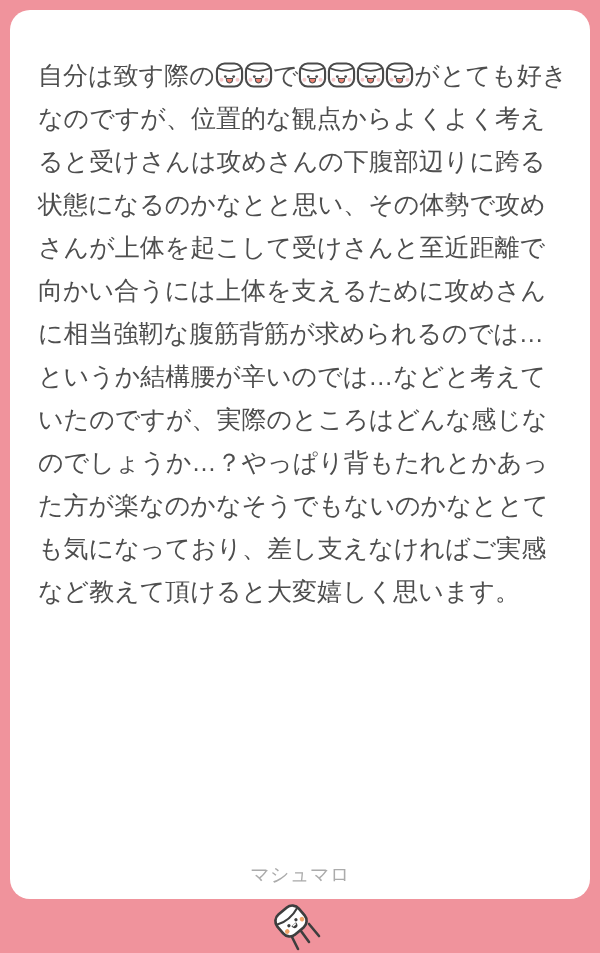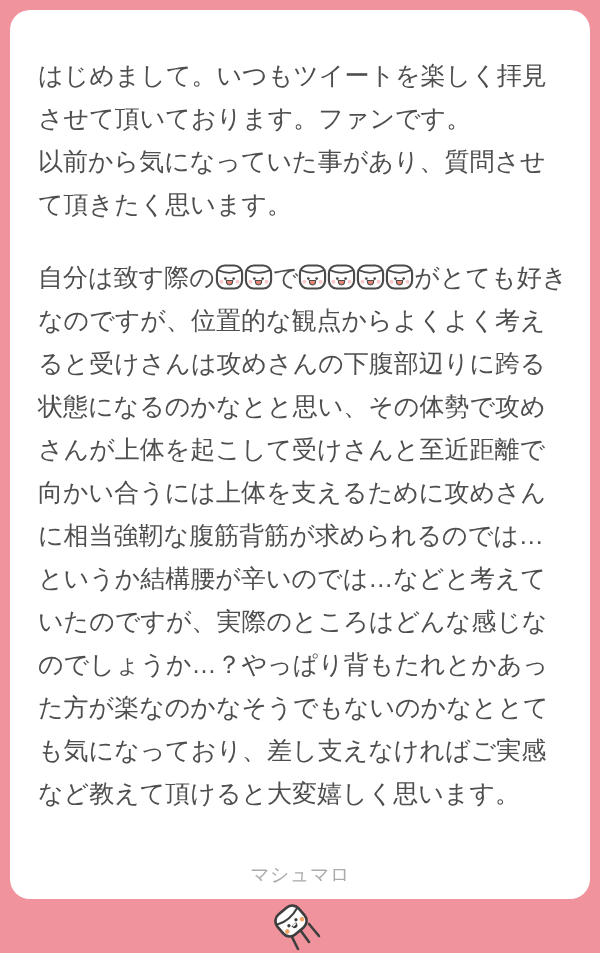--- a/index.html
+++ b/index.html
@@ -58,21 +58,20 @@
     width: 66px;
     height: 56px;
     line-height: 0;
   }
 </style>
 </head>
 <body>
 
 <div class="card">
   <div class="message" id="message-body">
-      <p>はじめまして。いつもツイートを楽しく拝見させて頂いております。ファンです。<br>以前から気になっていた事があり、質問させて頂きたく思います。</p>
       <p>自分は致す際の<span class="m-emoji"><svg width="29" height="29" viewBox="0 0 30 30" aria-hidden="true">
     <rect x="2" y="3.6" width="26" height="23.8" rx="8" fill="#FFFFFF" stroke="#4A4A4A" stroke-width="2.2"></rect>
     <path d="M3.1 8.6 Q15 13.9 26.9 8.6" fill="none" stroke="#4A4A4A" stroke-width="1.8" stroke-linecap="round"></path>
     <circle cx="10.7" cy="17.1" r="1.45" fill="#4A4A4A"></circle>
     <circle cx="19.3" cy="17.1" r="1.45" fill="#4A4A4A"></circle>
     <path d="M11.7 19.2 L18.3 19.2 Q18.3 23.7 15 23.7 Q11.7 23.7 11.7 19.2 Z" fill="#EE8373" stroke="#4A4A4A" stroke-width="1.1"></path>
     <circle cx="6.7" cy="20.4" r="2.05" fill="#F8C8CA"></circle>
     <circle cx="23.3" cy="20.4" r="2.05" fill="#F8C8CA"></circle>
   </svg></span><span class="m-emoji"><svg width="29" height="29" viewBox="0 0 30 30" aria-hidden="true">
     <rect x="2" y="3.6" width="26" height="23.8" rx="8" fill="#FFFFFF" stroke="#4A4A4A" stroke-width="2.2"></rect>

